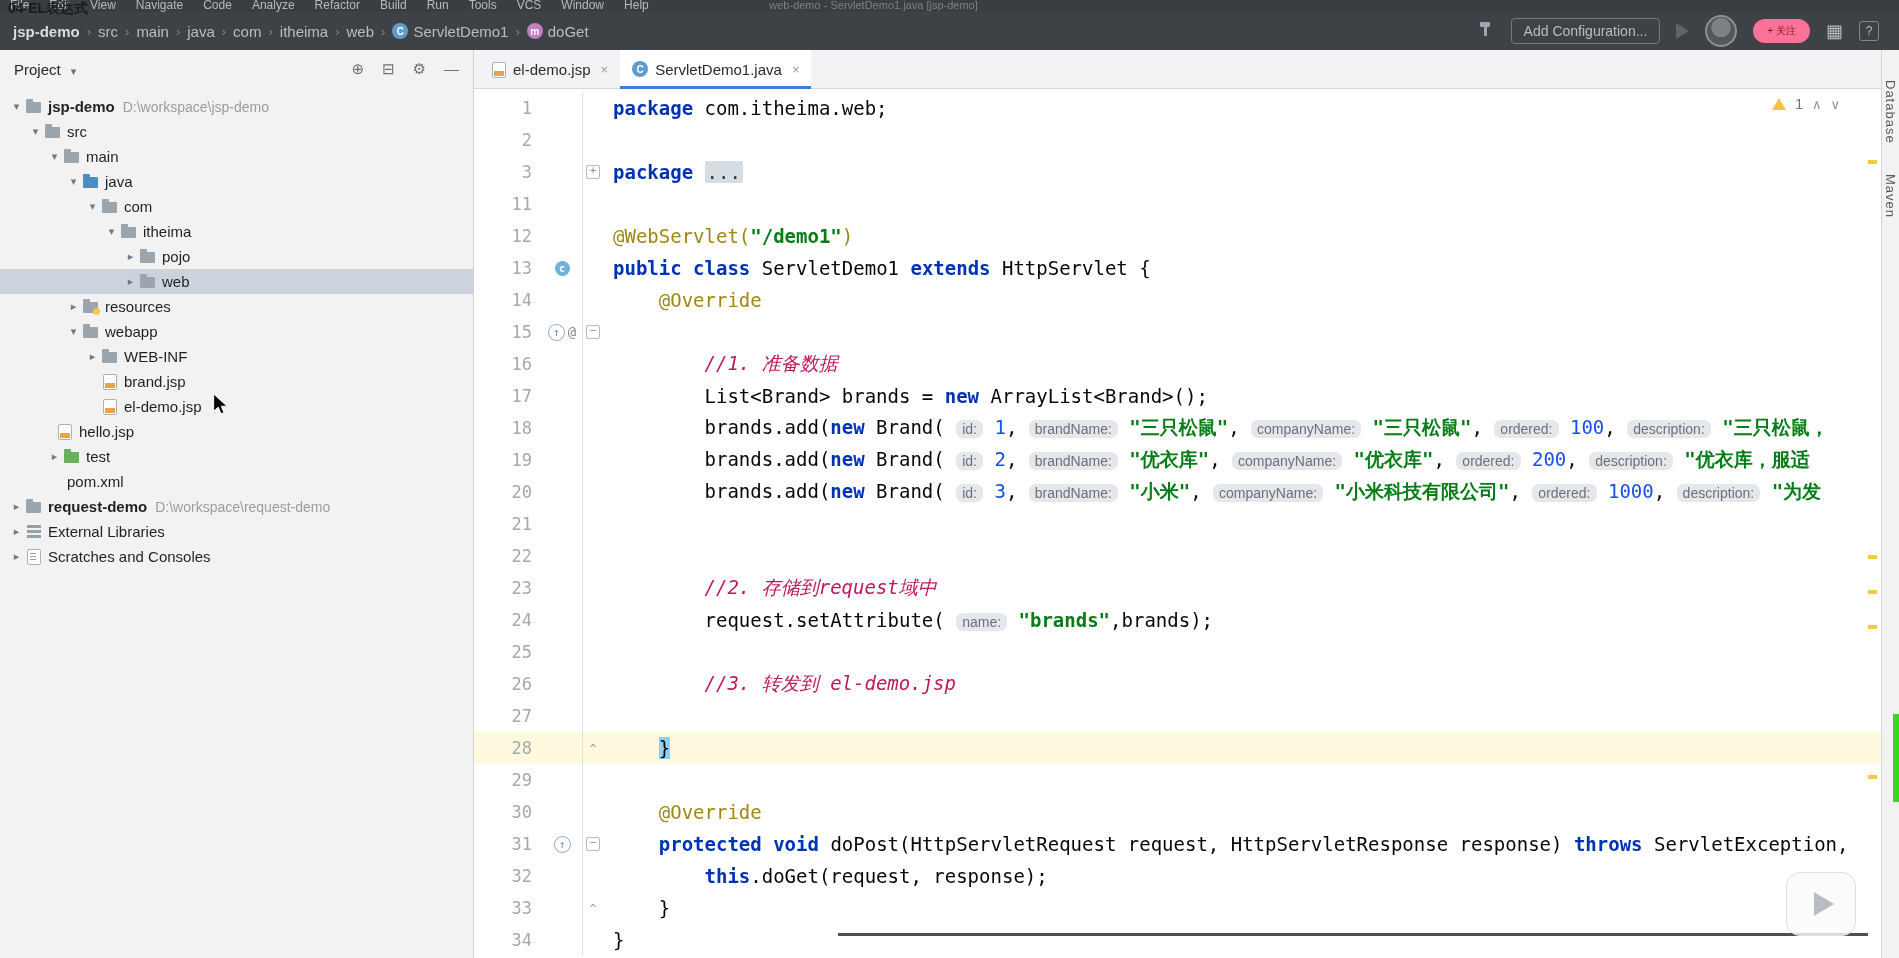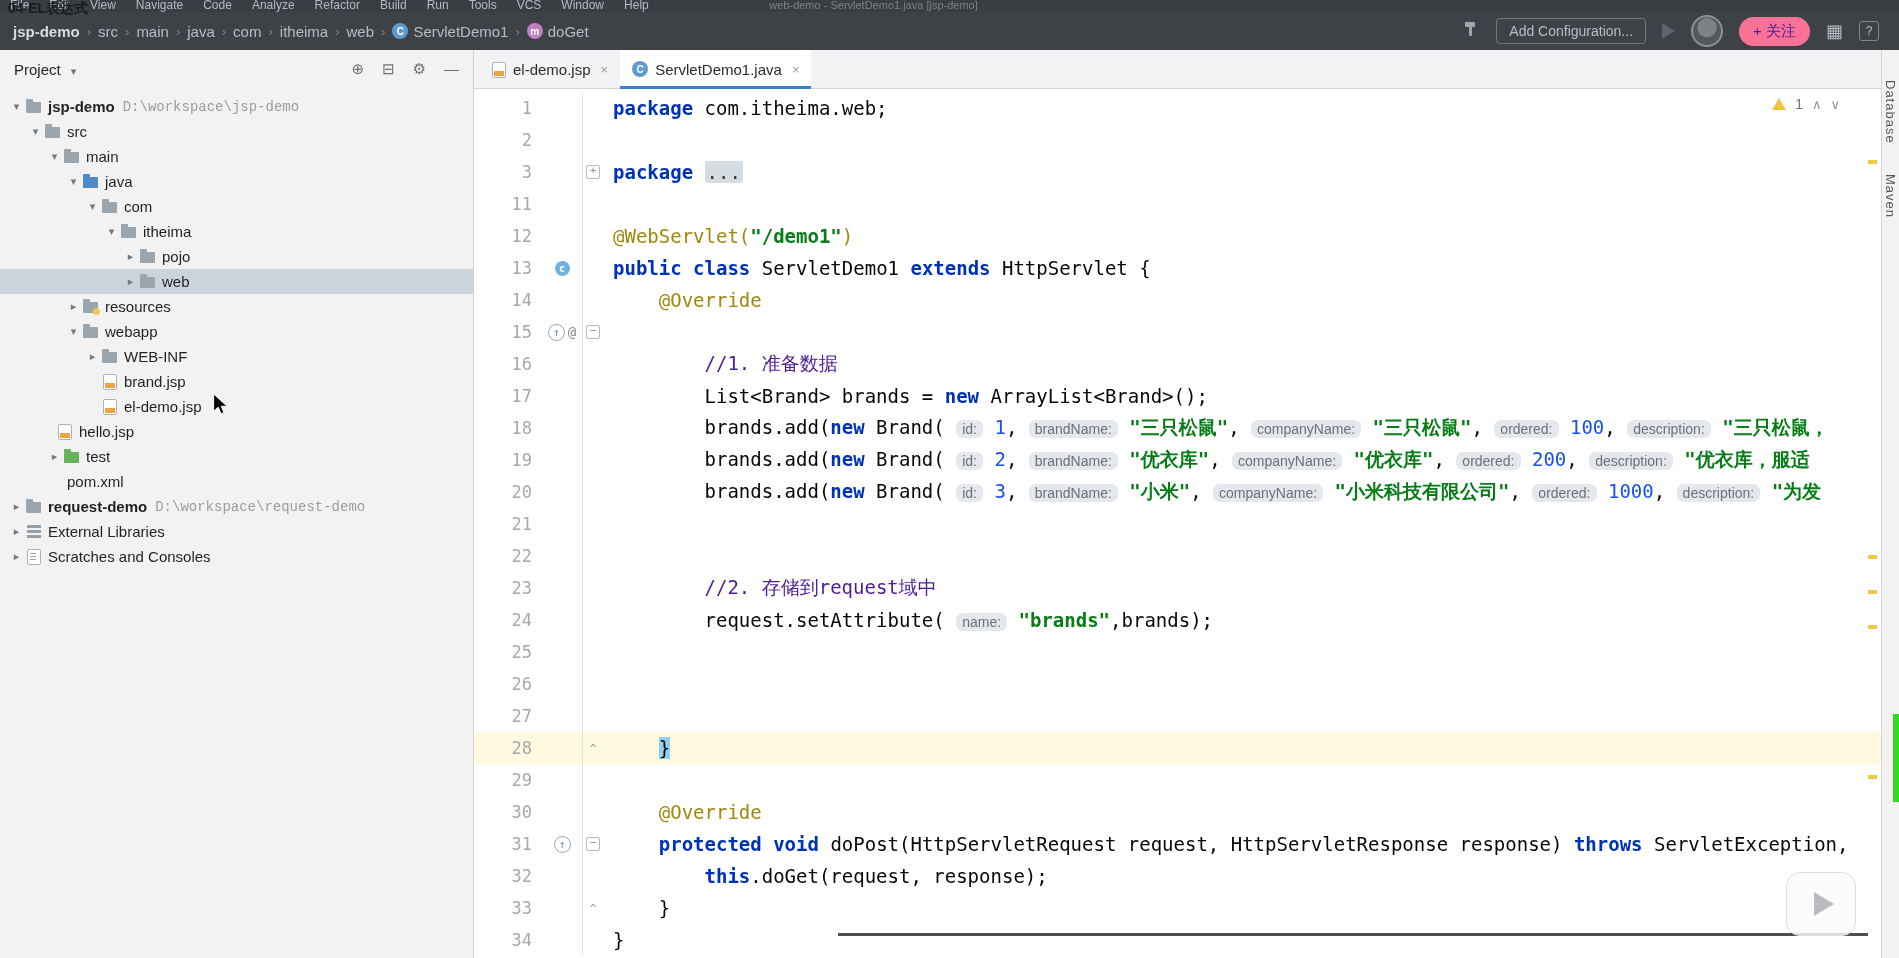--- a/index.html
+++ b/index.html
@@ -20,41 +20,41 @@
   .crumb-sep{color:#7e8periodic287;color:#7e8287;font-size:13px;}
   .mini-icon{width:16px;height:16px;border-radius:50%;color:#fff;font-size:10px;font-weight:bold;
              display:inline-flex;align-items:center;justify-content:center;}
   .mini-icon.class{background:#5e9ccf;}
   .mini-icon.method{background:#c27fc2;}
   .toolbar-right{margin-left:auto;display:flex;align-items:center;gap:16px;padding-right:20px;}
   .add-config{border:1px solid #74797e;border-radius:4px;color:#b9bdc2;font-size:14px;padding:4px 12px;white-space:nowrap;}
   .play-tri{width:0;height:0;border-left:13px solid #5e646a;border-top:8px solid transparent;border-bottom:8px solid transparent;}
   .avatar{width:28px;height:28px;border-radius:50%;border:2px solid #8d9196;
           background:radial-gradient(circle at 50% 38%,#7d8287 0 42%,#54585c 44%);}
-  .follow{background:#fb7299;color:#4c1d95;border-radius:15px;font-size:15px;padding:5px 14px;white-space:nowrap;}
+  .follow{background:#fb7299;color:#7f1d1d;border-radius:15px;font-size:10px;padding:5px 14px;white-space:nowrap;}
   .grid-glyph{color:#b9bdc2;font-size:18px;line-height:18px;}
   .help-glyph{width:18px;height:18px;border:1px solid #84888d;border-radius:3px;color:#b9bdc2;font-size:12px;
               display:inline-flex;align-items:center;justify-content:center;}
 
   
   .watermark{position:absolute;left:8px;top:0px;z-index:60;color:#15151a;font-size:14px;font-weight:bold;opacity:.85;}
 
   
   .project-panel{position:absolute;top:50px;left:0;width:473px;bottom:0;background:#f2f2f2;border-right:1px solid #d2d2d2;}
   .panel-header{height:38px;display:flex;align-items:center;padding:0 14px;color:#262626;font-size:15px;}
   .panel-header .caret{font-size:11px;color:#6d7control276;color:#6d7276;margin-left:6px;}
   .panel-header-icons{margin-left:auto;display:flex;gap:18px;color:#6e7control2;color:#6e7277;font-size:15px;}
   .panel-header-icons span{cursor:default;}
   .tree{padding-top:6px;font-size:15px;color:#1f2023;}
   .tree-row{height:25px;display:flex;align-items:center;white-space:nowrap;}
   .tree-row.selected{background:#cbd4dc;}
   .tree-arrow{width:17px;text-align:center;color:#74797e;font-size:11px;flex:none;}
   .tree-icon{width:18px;height:17px;margin-right:5px;position:relative;flex:none;}
   .tree-label.bold{font-weight:bold;}
-  .tree-hint{color:#9a9da1;margin-left:8px;font-size:14px;font-family:Liberation Mono, monospace;}
+  .tree-hint{color:#9a9da1;margin-left:8px;font-size:14px;}
 
   .icon-folder{position:absolute;left:1px;top:4px;width:15px;height:11px;background:#9aa5ae;border-radius:1px;}
   .icon-folder::before{content:"";position:absolute;top:-3px;left:0;width:7px;height:3px;background:inherit;border-radius:1px 1px 0 0;}
   .icon-folder.blue{background:#4e8ac8;}
   .icon-folder.green{background:#69b05c;}
   .icon-folder.res::after{content:"";position:absolute;width:7px;height:7px;border-radius:50%;background:#f4c752;right:-2px;bottom:-2px;}
   .icon-jsp,.icon-scratch{position:absolute;left:2px;top:1px;width:12px;height:14px;background:#fff;border:1px solid #aab2b8;border-radius:2px;}
   .icon-jsp::after{content:"";position:absolute;left:1px;right:1px;bottom:1px;height:5px;background:#eda33f;}
   .icon-scratch::after{content:"";position:absolute;left:2px;top:3px;width:6px;height:1px;background:#9aa2a8;box-shadow:0 3px 0 #9aa2a8,0 6px 0 #9aa2a8;}
   .icon-maven{position:absolute;inset:0;color:#cf5a49;font-weight:bold;font-size:15px;line-height:17px;text-align:center;}
@@ -86,21 +86,21 @@
   .g-class{width:15px;height:15px;border-radius:50%;background:#6fb3dd;color:#fff;font-size:10px;font-weight:bold;}
   .foldcol{width:20px;flex:none;align-self:stretch;border-left:1px solid #e1e1e1;display:flex;align-items:center;justify-content:center;}
   .fmark{font-size:11px;color:#8d9398;}
   .f-plus,.f-minus{width:12px;height:12px;border:1px solid #b4bac0;background:#fff;border-radius:2px;line-height:10px;text-align:center;}
   .code{white-space:pre;flex:1;overflow:hidden;padding-left:10px;color:#000;}
 
   .tk-k{color:#0033b3;font-weight:bold;}
   .tk-a{color:#9e880d;}
   .tk-s{color:#067d17;font-weight:bold;}
   .tk-n{color:#1750eb;}
-  .tk-c{color:#4c1d95;}
+  .tk-c{color:#be185d;font-style:italic;}
   .tk-t{color:#080808;}
   .tk-h{background:#e4e7ec;color:#6c7078;border-radius:7px;padding:1px 6px;font-size:14px;
         font-family:"Liberation Sans",sans-serif;}
   .tk-f{background:#d6dde2;color:#33393e;border-radius:2px;padding:0 2px;}
   .tk-b{background:#8fd1ef;}
 
   .inspect-widget{position:absolute;top:44px;right:36px;display:flex;align-items:center;gap:9px;z-index:3;
                   color:#6f7378;font-size:14px;background:rgba(255,255,255,.85);padding:2px 6px;border-radius:8px;}
   .warn-tri{width:0;height:0;border-left:7px solid transparent;border-right:7px solid transparent;border-bottom:12px solid #f3c444;}
   .chev{color:#8d9094;font-size:13px;}
@@ -481,20 +481,21 @@
         <div class="code-row">
           <span class="ln">25</span>
           <span class="gict"></span>
           <span class="foldcol"></span>
           <span class="code"></span>
         </div>
         <div class="code-row">
           <span class="ln">26</span>
           <span class="gict"></span>
           <span class="foldcol"></span>
+          <span class="code"><span class="tk-t">        </span><span class="tk-c">//3. 转发到 el-demo.jsp</span></span>
         </div>
         <div class="code-row">
           <span class="ln">27</span>
           <span class="gict"></span>
           <span class="foldcol"></span>
         </div>
         <div class="code-row caret-row">
           <span class="ln">28</span>
           <span class="gict"></span>
           <span class="foldcol">

